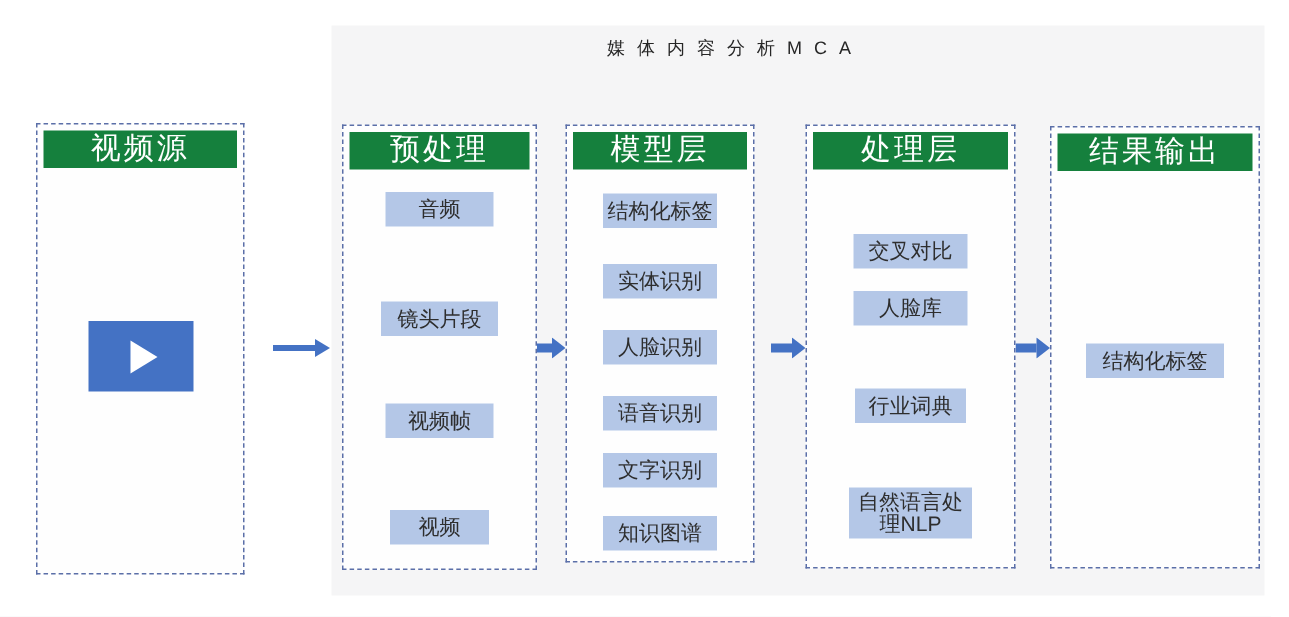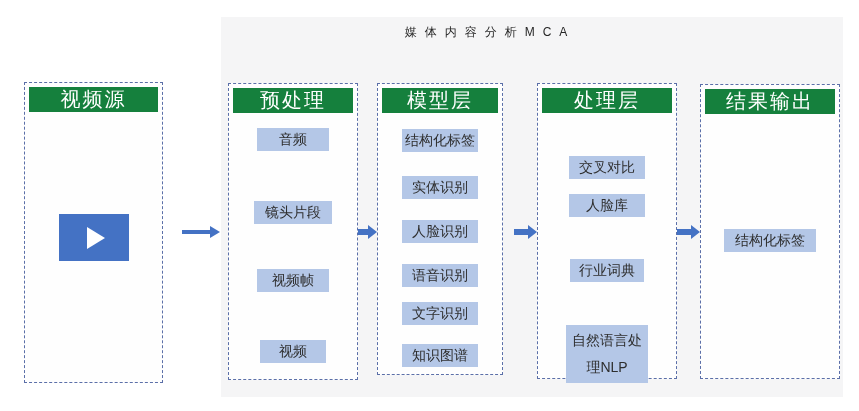--- a/index.html
+++ b/index.html
@@ -72,21 +72,21 @@
   .col-model .i0{top:45px; width:76px;}
   .col-model .i1{top:92px; width:76px;}
   .col-model .i2{top:136px;width:76px;}
   .col-model .i3{top:180px;width:76px;}
   .col-model .i4{top:218px;width:76px;}
   .col-model .i5{top:260px;width:76px;}
 
   .col-process .i0{top:44px; width:76px;margin-top:28px;}
   .col-process .i1{top:110px;width:76px;}
   .col-process .i2{top:175px;width:74px;}
-  .col-process .i3{top:241px;width:82px;line-height:27px;padding:2px 0;}
+  .col-process .i3{top:241px;width:82px;line-height:15px;padding:2px 0;}
 
   .col-output .i0{top:144px;width:92px;font-size:14px;}
 
   
   .play-btn{
     position:absolute;
     top:131px;left:50%;
     transform:translateX(-50%);
     width:70px;height:47px;
     background:#4472c4;

